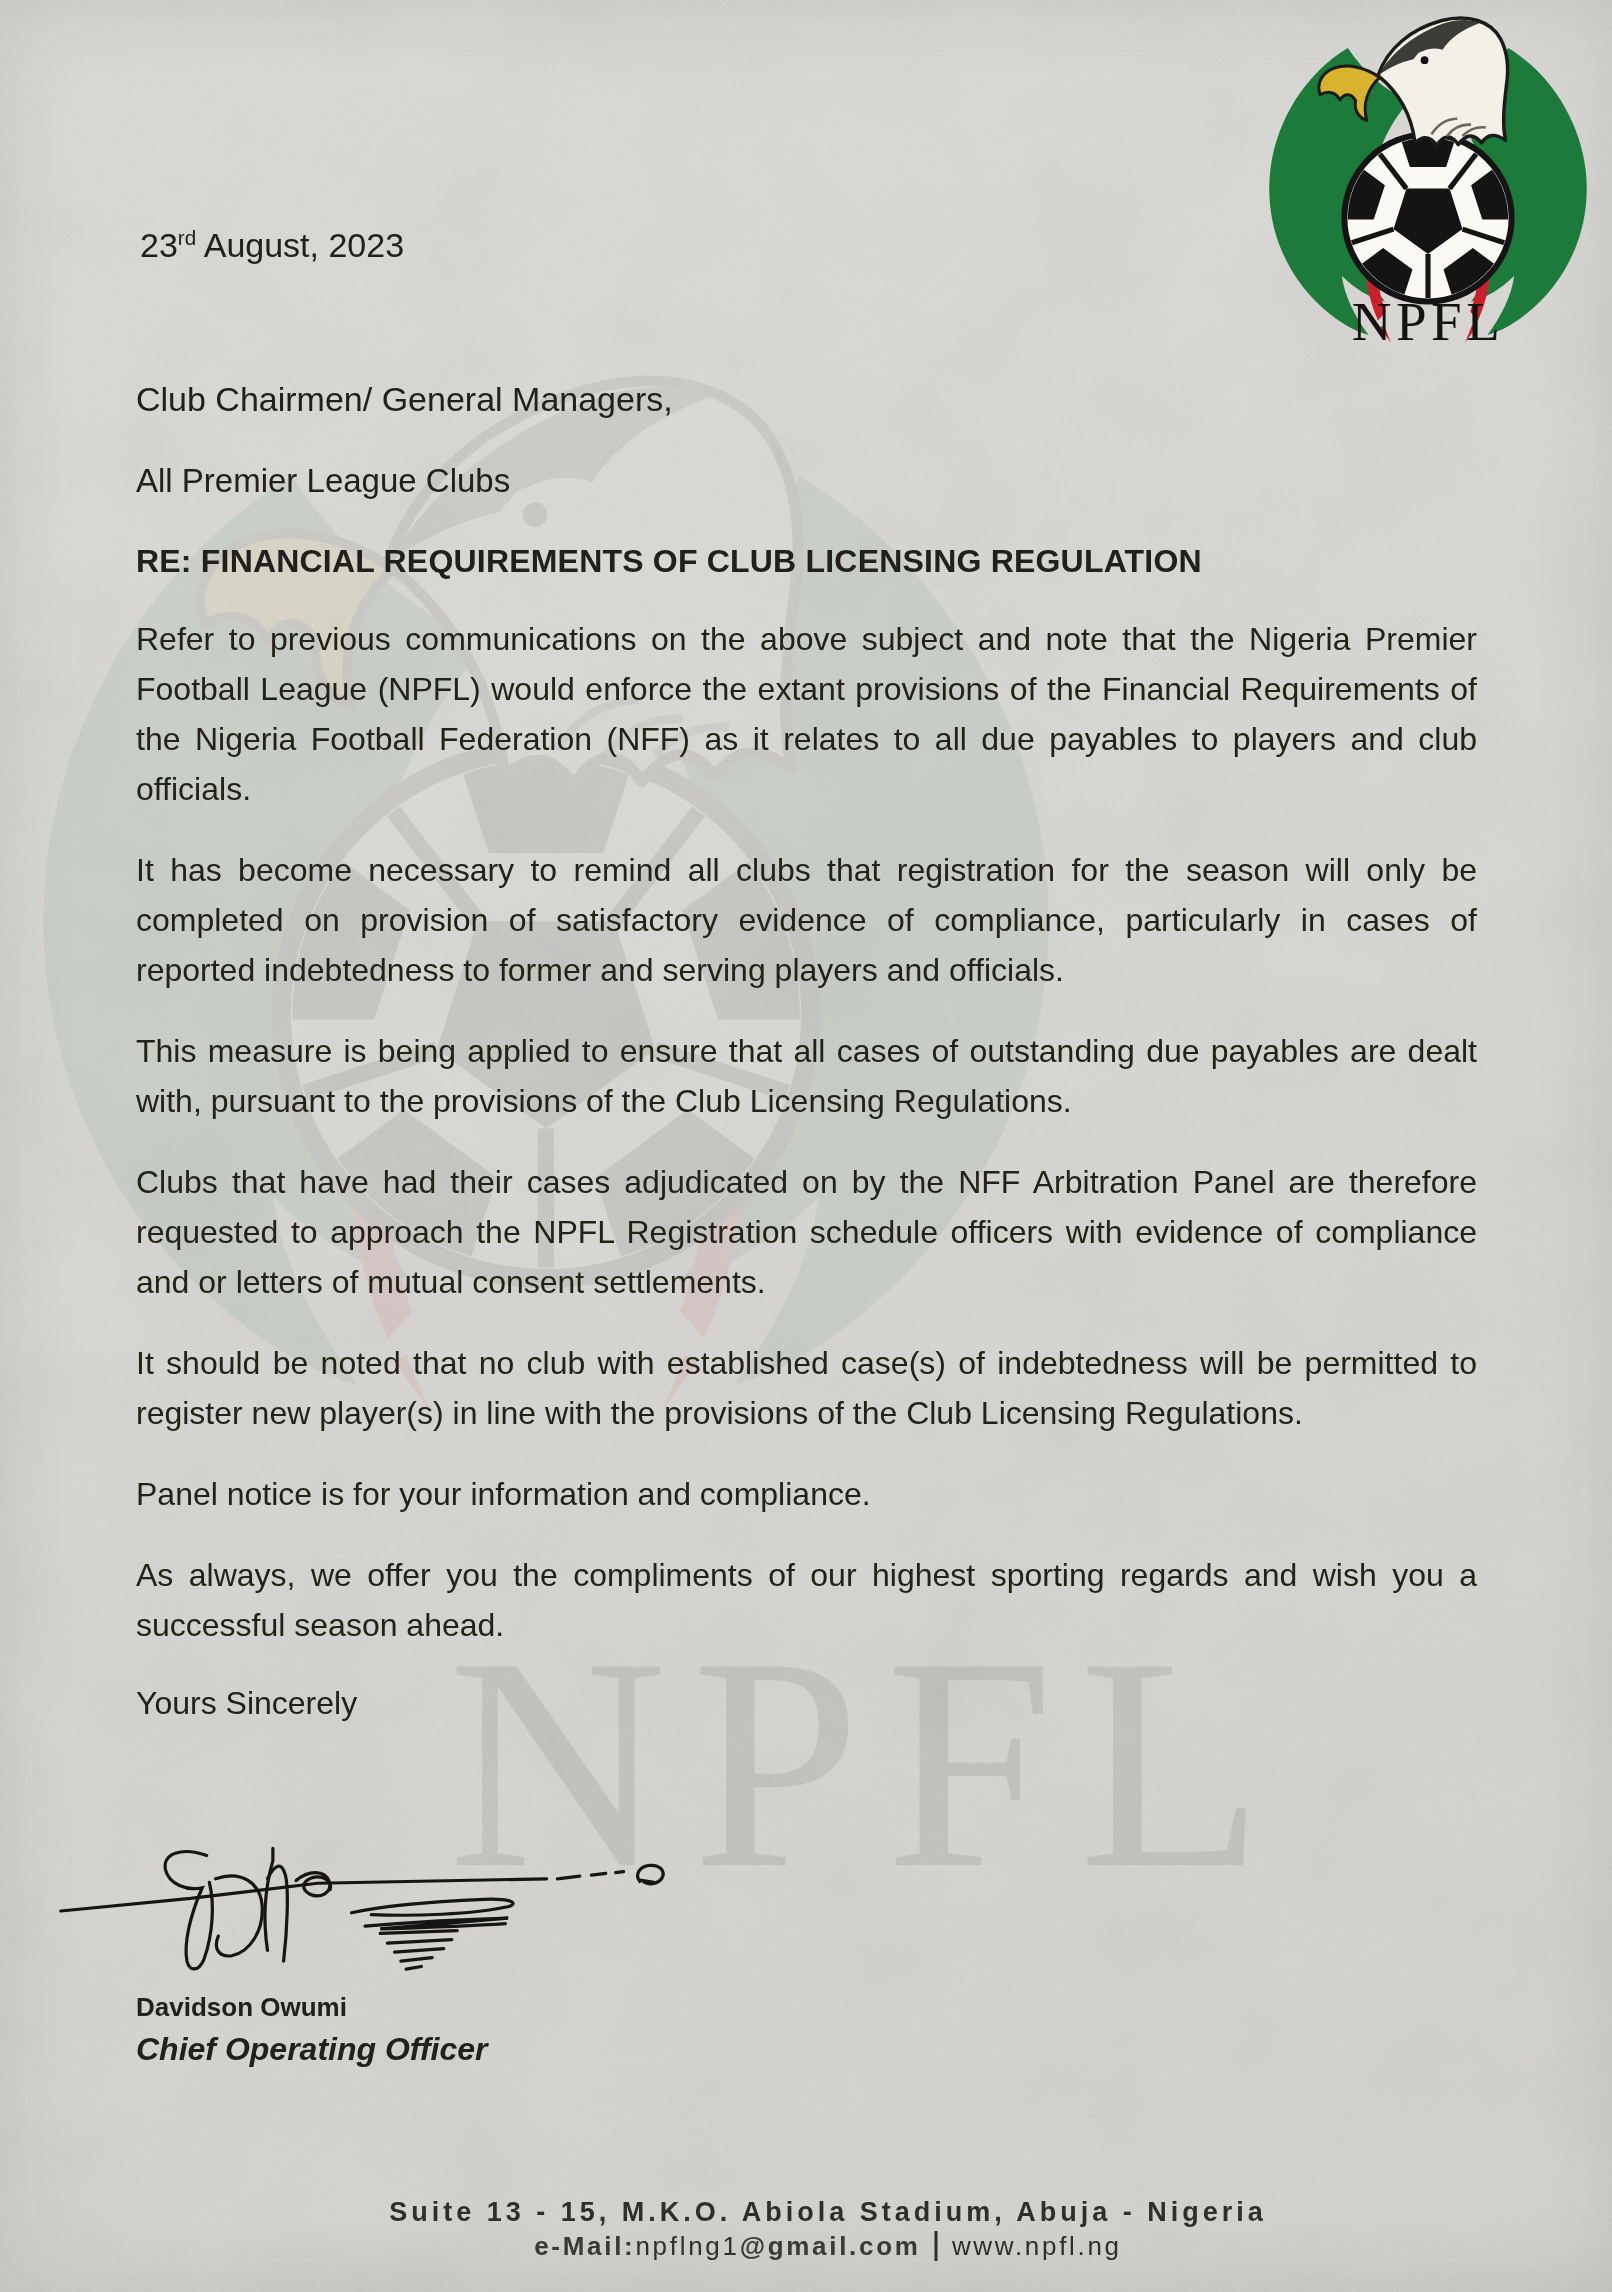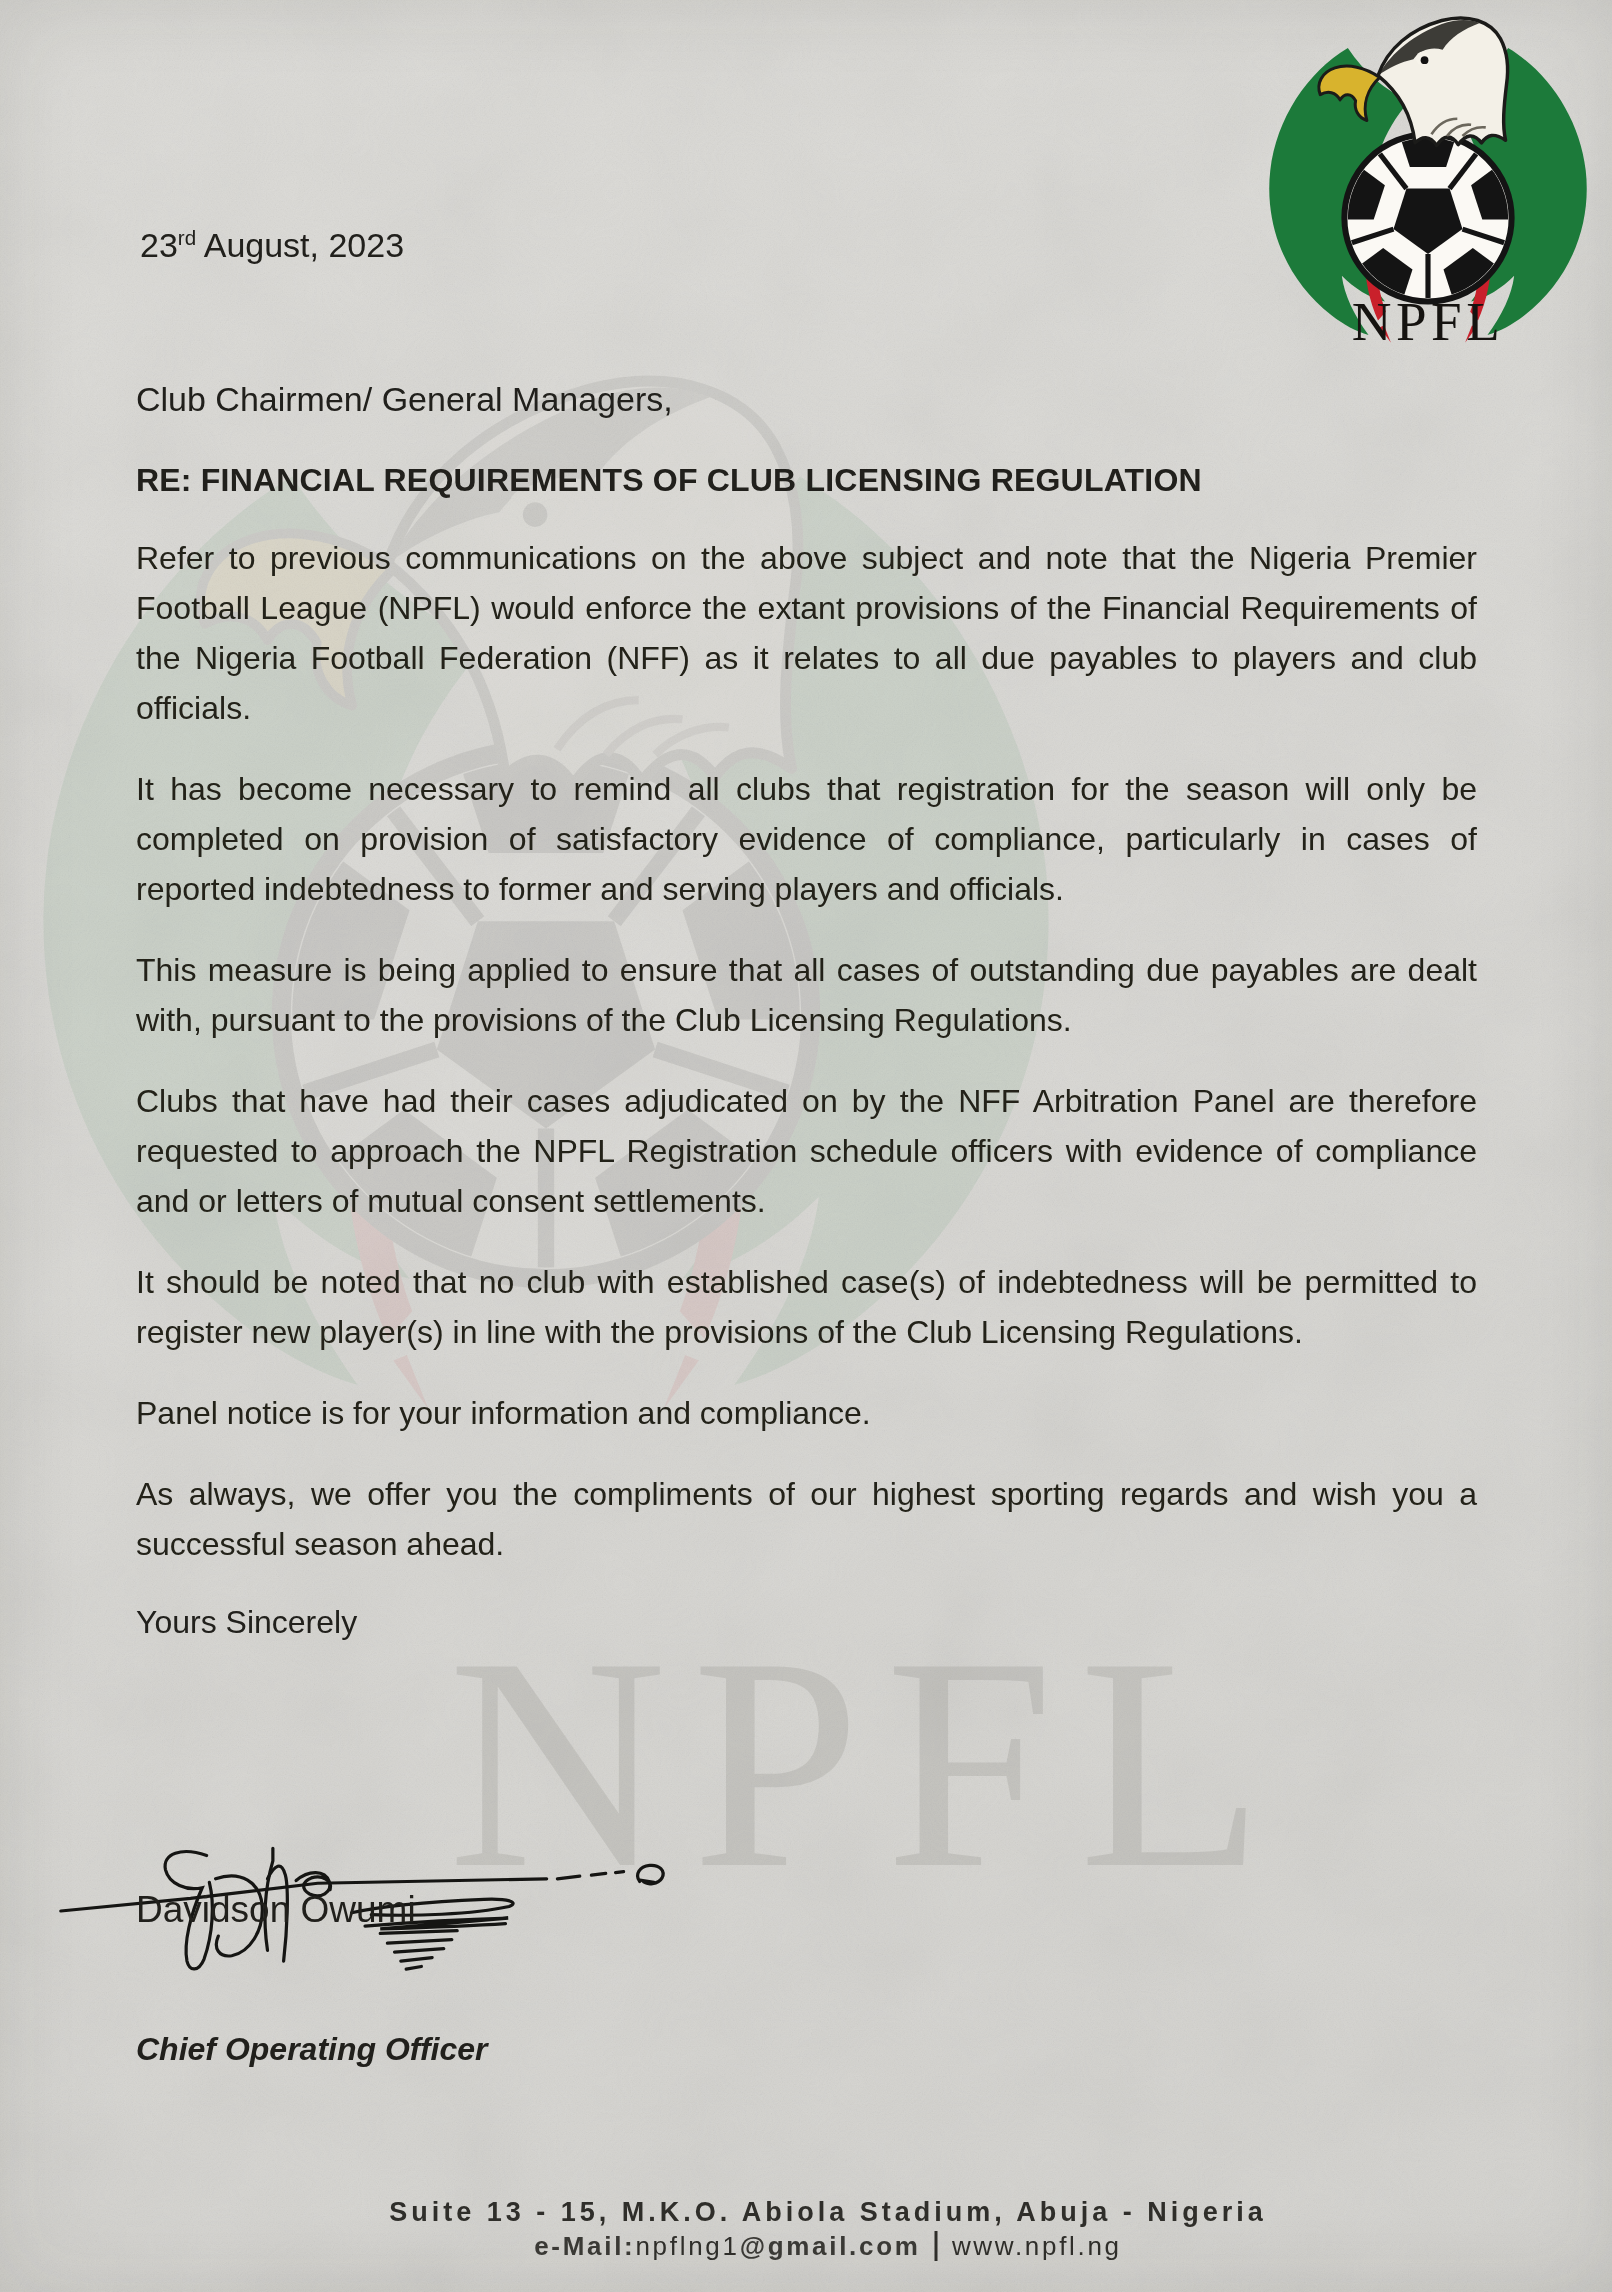--- a/index.html
+++ b/index.html
@@ -41,21 +41,21 @@
   .addr-bold{font-size:34px;font-weight:400;line-height:45px;margin-bottom:36px !important;}
   .addr{font-size:33px;line-height:45px;margin-bottom:36px !important;}
   .subject{font-size:32px;font-weight:700;line-height:45px;margin-bottom:30px !important;letter-spacing:0.2px;}
   .para{
     font-size:32px;line-height:50px;text-align:justify;
     margin-bottom:31px !important;color:#232219;
   }
   .closing{font-size:32px;line-height:45px;}
   
   .signature{position:absolute;left:56px;top:1843px;width:627px;height:136px;}
-  .sig-name{position:absolute;left:136px;top:1889px;font-size:37px;font-weight:400;}
+  .sig-name{position:absolute;left:136px;top:1992px;font-size:26px;font-weight:700;}
   .sig-title{position:absolute;left:136px;top:2031px;font-size:32px;font-weight:700;font-style:italic;}
   
   .footer{
     position:absolute;left:0;top:2196px;width:100%;
     text-align:center;color:#2f2e2a;transform:translateX(21.5px);
   }
   .footer-line1{font-size:27px;font-weight:700;letter-spacing:4px;line-height:32px;}
   .footer-line2{font-size:26px;letter-spacing:2.7px;line-height:32px;margin-top:1.8px;}
   .footer-line2 .lt{font-weight:700;color:#3a3935;}
   .footer-line2 .bd{font-weight:400;}
@@ -147,20 +147,21 @@
     <svg viewBox="0 0 420 392">
         <use href="#logo-art"></use>
       </svg>
     <div class="logo-text">NPFL</div>
   </div>
 
   <div class="date-line"><span>23</span><sup>rd</sup><span> August, 2023</span></div>
 
   <main class="body-col">
     <p class="addr-bold">Club Chairmen/ General Managers,</p>
+    <p class="addr">All Premier League Clubs</p>
     <p class="subject">RE: FINANCIAL REQUIREMENTS OF CLUB LICENSING REGULATION</p>
     <p class="para">Refer to previous communications on the above subject and note that the Nigeria Premier Football League (NPFL) would enforce the extant provisions of the Financial Requirements of the Nigeria Football Federation (NFF) as it relates to all due payables to players and club officials.</p>
     <p class="para">It has become necessary to remind all clubs that registration for the season will only be completed on provision of satisfactory evidence of compliance, particularly in cases of reported indebtedness to former and serving players and officials.</p>
     <p class="para">This measure is being applied to ensure that all cases of outstanding due payables are dealt with, pursuant to the provisions of the Club Licensing Regulations.</p>
     <p class="para">Clubs that have had their cases adjudicated on by the NFF Arbitration Panel are therefore requested to approach the NPFL Registration schedule officers with evidence of compliance and or letters of mutual consent settlements.</p>
     <p class="para">It should be noted that no club with established case(s) of indebtedness will be permitted to register new player(s) in line with the provisions of the Club Licensing Regulations.</p>
     <p class="para">Panel notice is for your information and compliance.</p>
     <p class="para">As always, we offer you the compliments of our highest sporting regards and wish you a successful season ahead.</p>
     <p class="closing">Yours Sincerely</p>
   </main>

